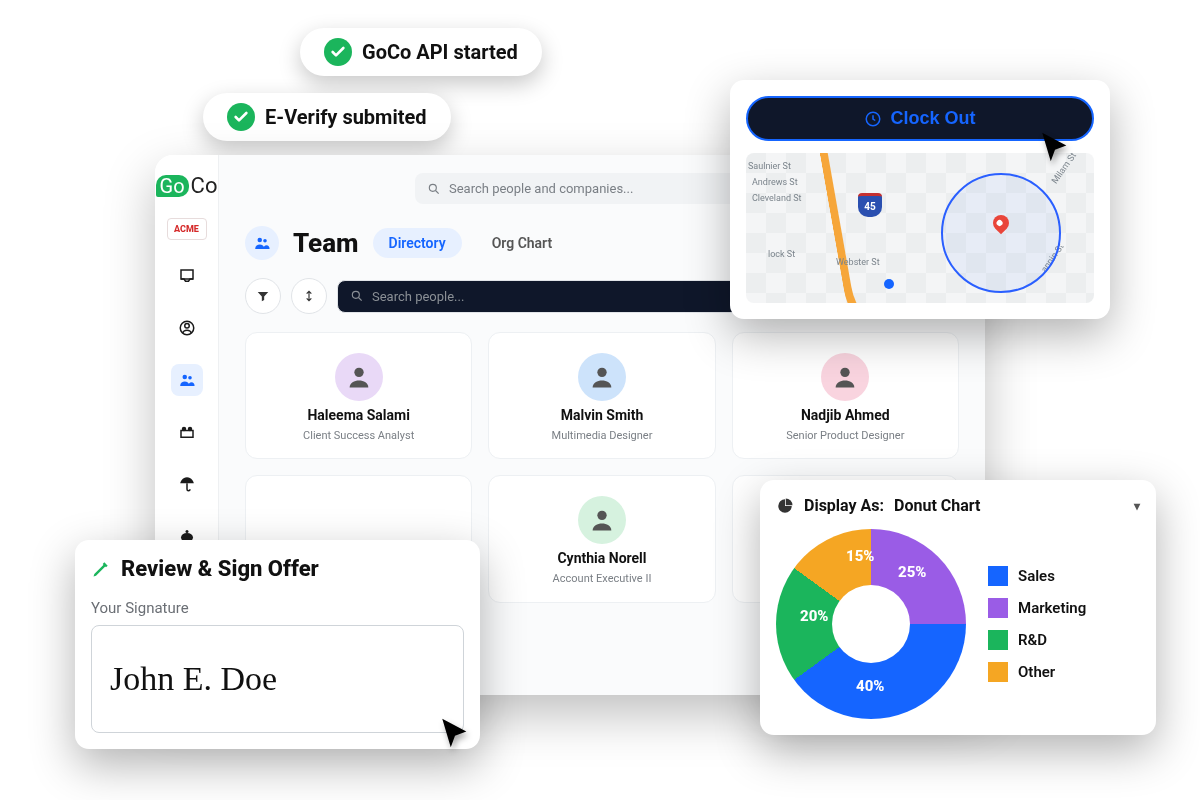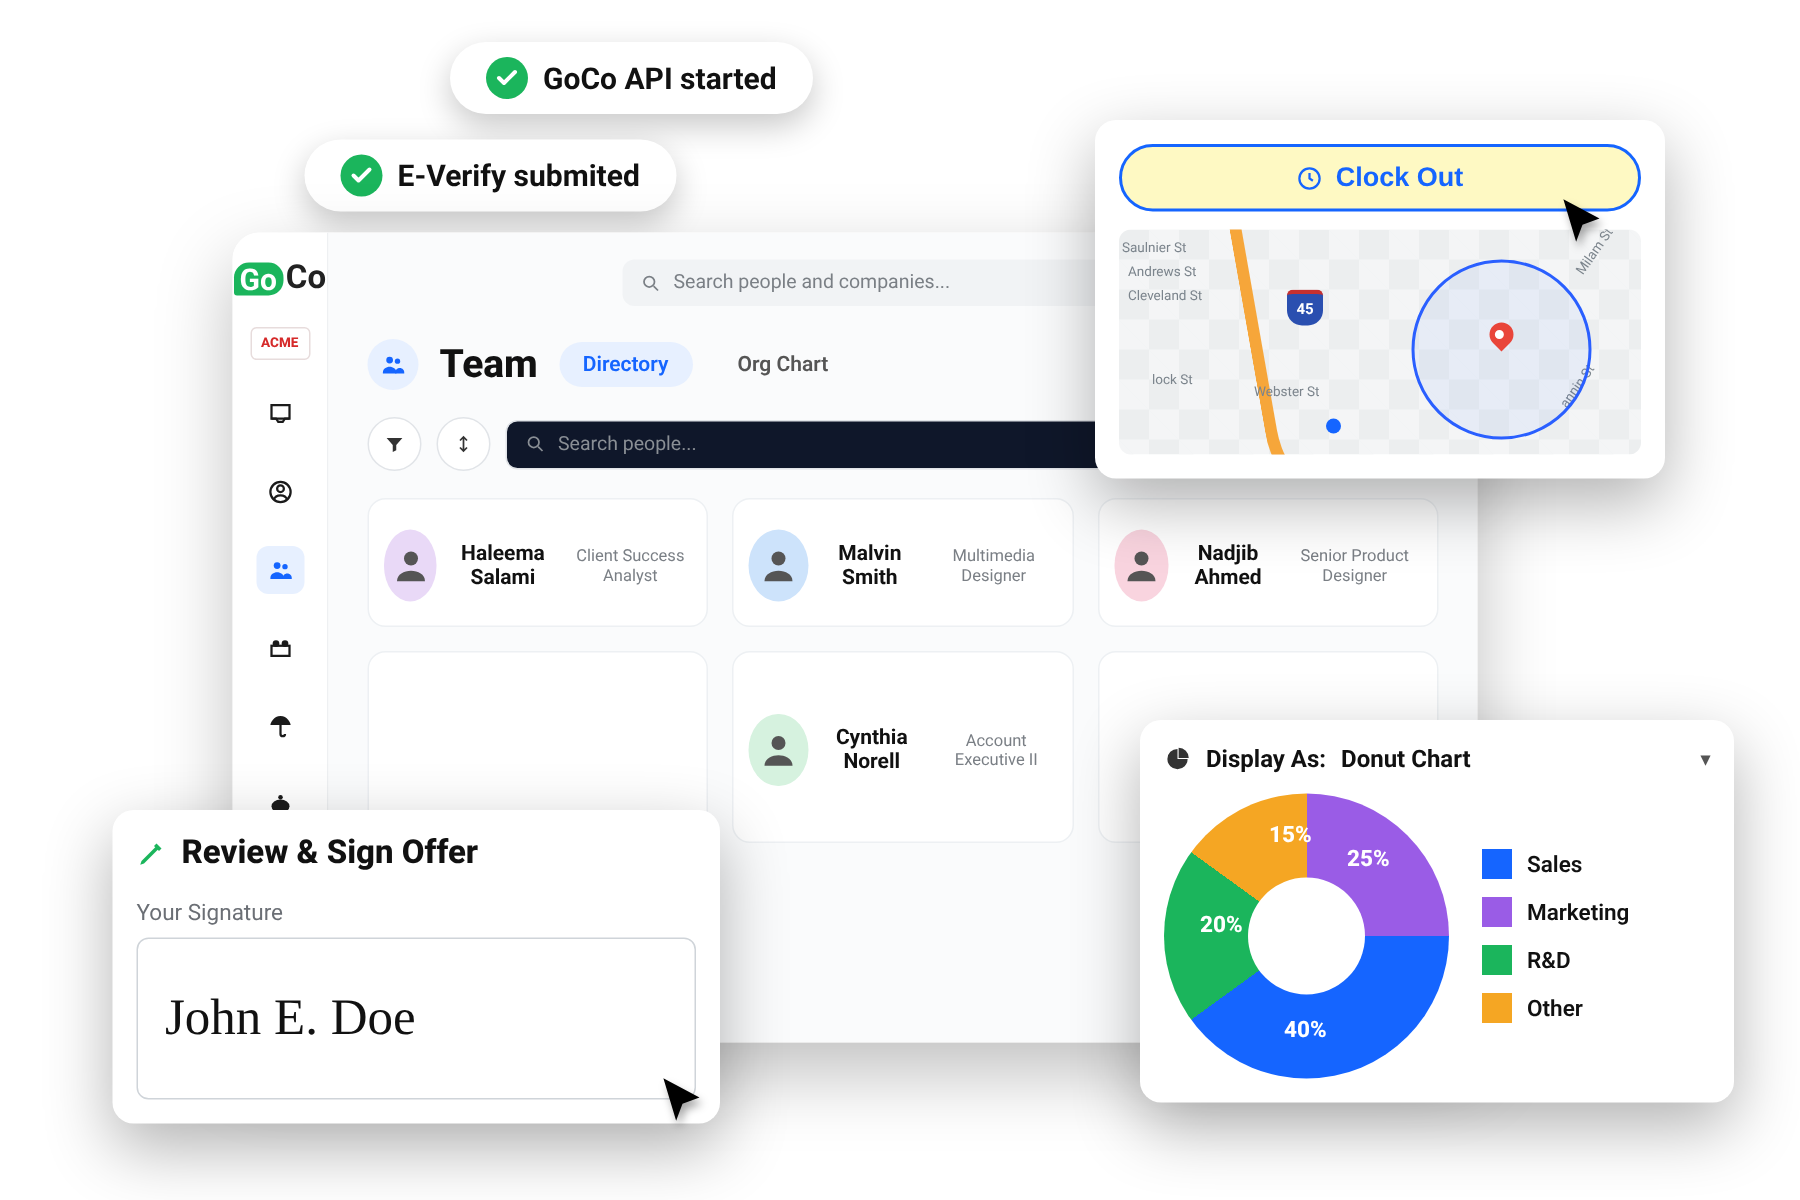--- a/index.html
+++ b/index.html
@@ -26,21 +26,21 @@
     position: absolute; left: 155px; top: 155px; width: 830px; height: 540px;
     background: #fff; border-radius: 18px;
     box-shadow: 0 20px 50px rgba(0,0,0,0.25);
     display: flex; overflow: hidden;
   }
   .sidebar {
     width: 64px; background: #fff; border-right: 1px solid #eef0f2;
     display: flex; flex-direction: column; align-items: center; gap: 20px; padding: 18px 0;
   }
   .logo {
-    font-weight: 700; font-size: 22px; color: #222;
+    font-weight: 400; font-size: 22px; color: #222;
     display: flex; align-items: center; gap: 2px;
   }
   .logo .leaf {
     background: #1BB55C; color: #fff; border-radius: 10px 10px 10px 2px;
     padding: 0 4px; font-size: 20px; line-height: 22px;
   }
   .acme {
     width: 40px; height: 22px; border: 1px solid #e7dcdc; border-radius: 4px;
     color: #d52a2a; font-size: 9px; font-weight: 800; display: flex; align-items: center; justify-content: center;
   }
@@ -85,41 +85,41 @@
   .people-search {
     flex: 1; display: flex; align-items: center; border: 1px solid #e1e4e8; border-radius: 8px;
     background: #0f172a;
   }
   .people-search .inner { flex: 1; display: flex; gap: 8px; align-items: center; padding: 8px 12px; color: #8a8f95; font-size: 13px; }
   .people-search .count { padding: 8px 14px; border-left: 1px solid #e1e4e8; font-size: 12px; color: #6b6f75; }
 
   .grid { display: grid; grid-template-columns: repeat(3, 1fr); gap: 16px; }
   .person {
     background: #fff; border: 1px solid #edf0f3; border-radius: 12px;
-    padding: 20px 10px 16px; display: flex; flex-direction: row; align-items: center; gap: 6px;
+    padding: 20px 10px 16px; display: flex; flex-direction: column; align-items: center; gap: 6px;
     text-align: center;
   }
   .avatar {
     width: 48px; height: 48px; border-radius: 50%;
     display: flex; align-items: center; justify-content: center;
   }
   .avatar svg { width: 28px; height: 28px; color: #555; }
   .person .name { font-size: 14px; font-weight: 700; color: #111; }
   .person .role { font-size: 11px; color: #7a7f85; }
   .person.blank { min-height: 128px; }
 
   
   .popup {
     position: absolute; background: #fff; border-radius: 14px;
     box-shadow: 0 16px 45px rgba(0,0,0,0.30);
     padding: 16px;
   }
   .clock-popup { left: 730px; top: 80px; width: 380px; }
   .clock-btn {
-    width: 100%; border: 2px solid #1565ff; border-radius: 28px; background: #fef9c3;
+    width: 100%; border: 2px solid #1565ff; border-radius: 28px; background: #0f172a;
     color: #1565ff; font-size: 18px; font-weight: 600;
     display: flex; align-items: center; justify-content: center; gap: 8px;
     padding: 10px 0; cursor: pointer; margin-bottom: 12px;
   }
   .clock-btn svg { width: 18px; height: 18px; }
   .map {
     width: 100%; height: 150px; border-radius: 8px; position: relative; overflow: hidden;
     background:
       linear-gradient(45deg, #f4f5f6 25%, transparent 25%, transparent 75%, #f4f5f6 75%),
       linear-gradient(45deg, #f4f5f6 25%, #eceeef 25%, #eceeef 75%, #f4f5f6 75%);

